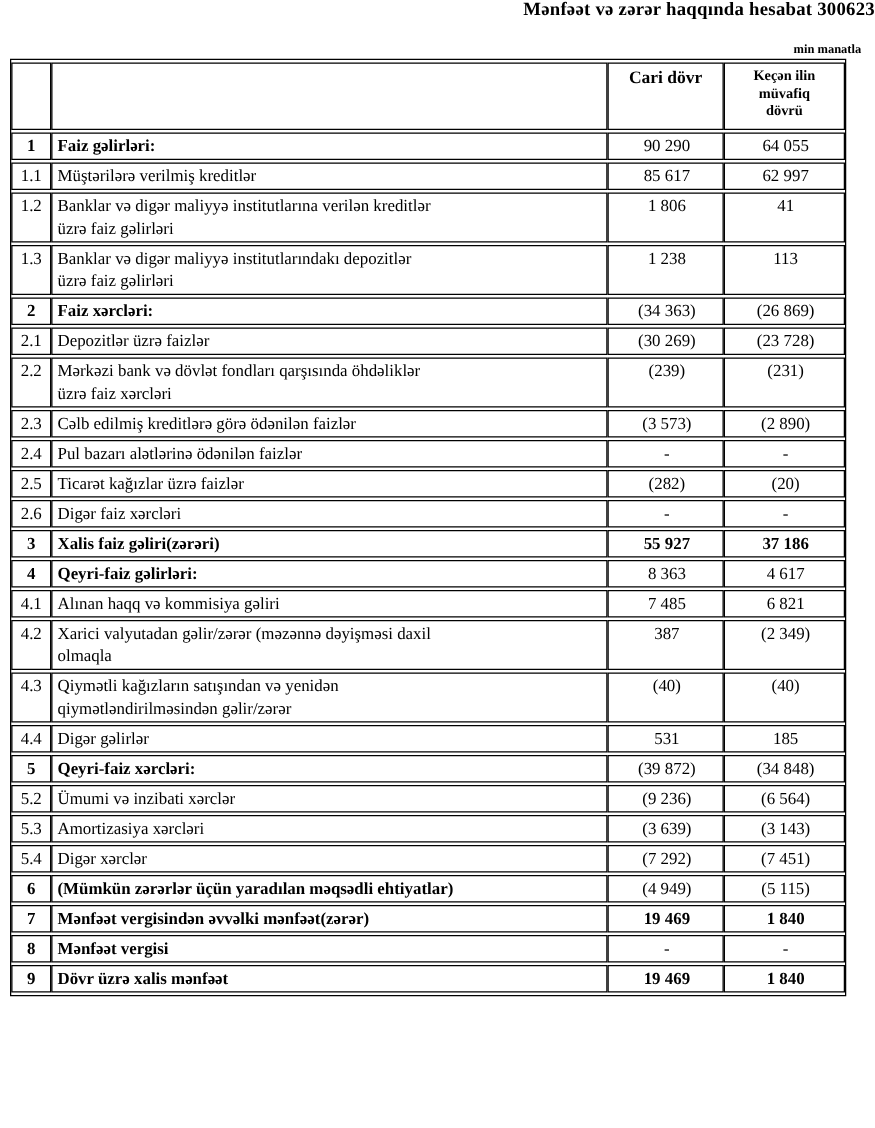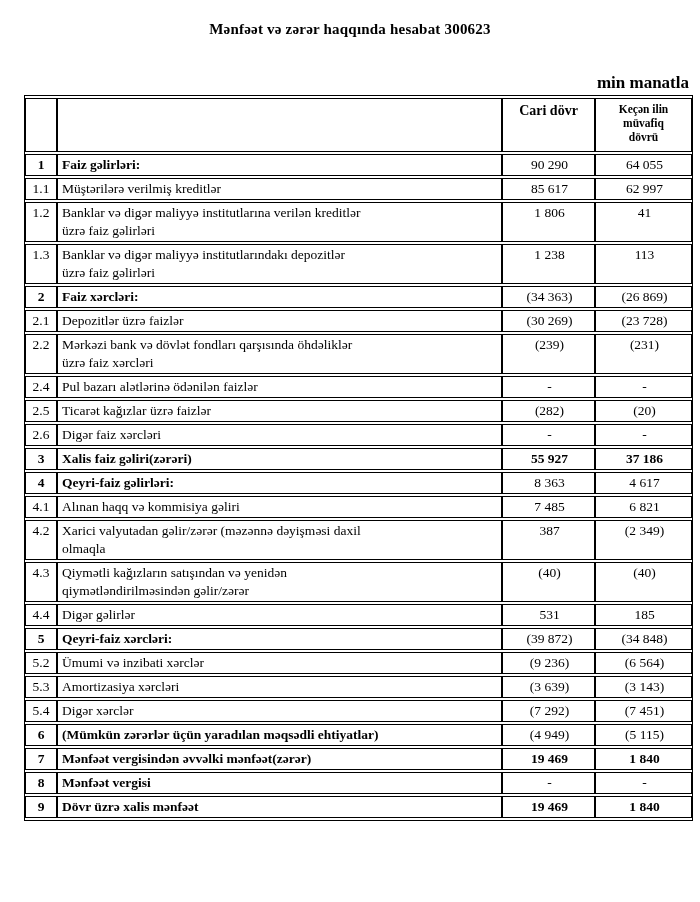--- a/index.html
+++ b/index.html
@@ -8,36 +8,36 @@
     background: #ffffff;
   }
   body {
     width: 700px;
     height: 902px;
     overflow: hidden;
     font-family: "Liberation Serif", "DejaVu Serif", serif;
     color: #000000;
   }
   .title {
-    margin-top: 21px;
-    text-align: center;
+    margin-top: 0;
+    text-align: right;
     font-size: 15px;
     font-weight: bold;
     letter-spacing: 0.2px;
   }
   .unit-row {
     width: 689px;
     text-align: right;
-    margin-top: 35px;
+    margin-top: 17px;
     margin-bottom: 2px;
-    font-size: 17px;
+    font-size: 10px;
     font-weight: bold;
   }
   table.report {
-    margin-left: 24px;
+    margin-left: 8px;
     border-collapse: separate;
     border-spacing: 0 2px;
     table-layout: fixed;
     width: 667px;
     border: 1px solid #000;
   }
   col.c-num  { width: 32px; }
   col.c-lbl  { width: 445px; }
   col.c-cur  { width: 93px; }
   col.c-prev { width: 97px; }
@@ -153,20 +153,28 @@
       <tr>
         <td class="num">2.2</td>
         <td class="lbl">
           <div>Mərkəzi bank və dövlət fondları qarşısında öhdəliklər</div>
           <div>üzrə faiz xərcləri</div>
         </td>
         <td class="val">(239)</td>
         <td class="val">(231)</td>
       </tr>
       <tr>
+        <td class="num">2.3</td>
+        <td class="lbl">
+          <div>Cəlb edilmiş kreditlərə görə ödənilən faizlər</div>
+        </td>
+        <td class="val">(3 573)</td>
+        <td class="val">(2 890)</td>
+      </tr>
+      <tr>
         <td class="num">2.4</td>
         <td class="lbl">
           <div>Pul bazarı alətlərinə ödənilən faizlər</div>
         </td>
         <td class="val">-</td>
         <td class="val">-</td>
       </tr>
       <tr>
         <td class="num">2.5</td>
         <td class="lbl">

